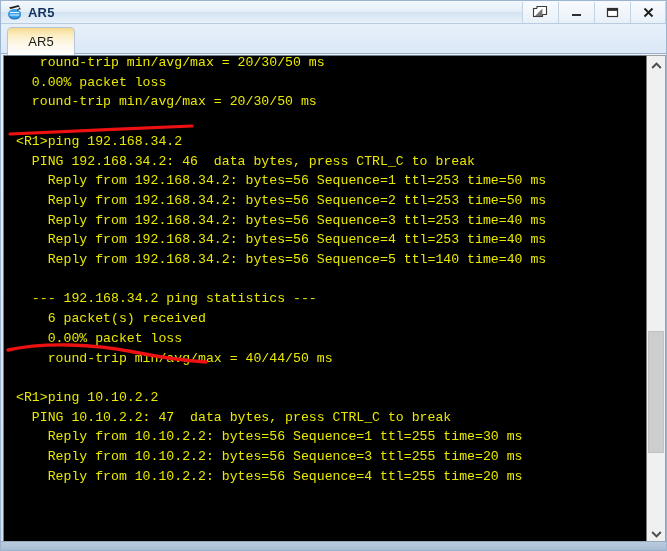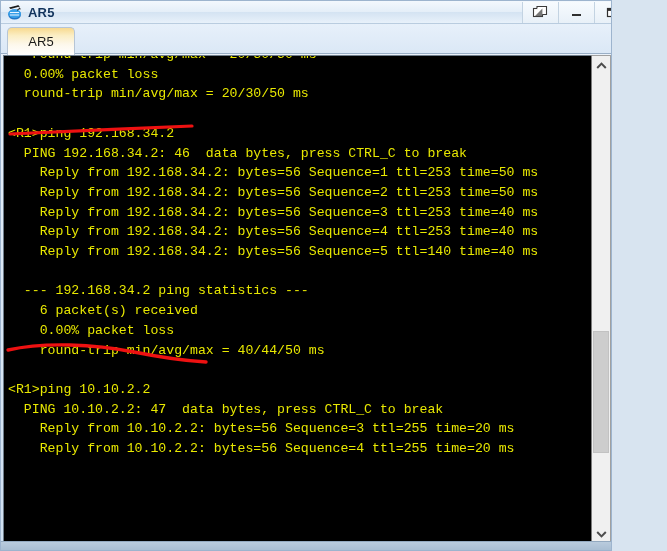--- a/index.html
+++ b/index.html
@@ -4,21 +4,21 @@
 <style>
   * { box-sizing: border-box; margin: 0; padding: 0; }
   html, body {
     width: 667px; height: 551px;
     overflow: hidden;
     font-family: "Liberation Sans", sans-serif;
     background: #d8e4f0;
   }
   .window {
     position: relative;
-    width: 612px; height: 551px;
+    width: 667px; height: 551px;
     background: linear-gradient(to bottom, #eef4fb 0%, #dce8f5 45%, #cfdff0 100%);
     border: 1px solid #9db4ce;
     overflow: hidden;
   }
 
   
   .titlebar {
     position: absolute; top: 0; left: 0;
     width: 667px; height: 23px;
     background: linear-gradient(to bottom, #f3f8fd 0%, #e4eef8 50%, #d4e3f2 51%, #e8f1fa 100%);
@@ -80,21 +80,21 @@
     border: 1px solid #6f7e8c;
     border-right: none;
     overflow: hidden;
   }
   .term {
     position: absolute;
     left: 0; top: 0;
     width: 643px; height: 485px;
     background: #000;
     overflow: hidden;
-    padding: 0;
+    padding: 8px;
   }
   .term-line {
     font-family: "Liberation Mono", "DejaVu Sans Mono", monospace;
     font-size: 13.2px;
     line-height: 19.7px;
     color: #e8e800;
     white-space: pre;
     padding-left: 4px;
     letter-spacing: 0px;
   }
@@ -203,20 +203,21 @@
         <div class="term-line">    Reply from 192.168.34.2: bytes=56 Sequence=4 ttl=253 time=40 ms</div>
         <div class="term-line">    Reply from 192.168.34.2: bytes=56 Sequence=5 ttl=140 time=40 ms</div>
         <div class="term-line blank"> </div>
         <div class="term-line">  --- 192.168.34.2 ping statistics ---</div>
         <div class="term-line">    6 packet(s) received</div>
         <div class="term-line">    0.00% packet loss</div>
         <div class="term-line">    round-trip min/avg/max = 40/44/50 ms</div>
         <div class="term-line blank"> </div>
         <div class="term-line">&lt;R1&gt;ping 10.10.2.2</div>
         <div class="term-line">  PING 10.10.2.2: 47  data bytes, press CTRL_C to break</div>
+        <div class="term-line">    Reply from 10.10.2.2: bytes=56 Sequence=1 ttl=255 time=30 ms</div>
         <div class="term-line">    Reply from 10.10.2.2: bytes=56 Sequence=3 ttl=255 time=20 ms</div>
         <div class="term-line">    Reply from 10.10.2.2: bytes=56 Sequence=4 ttl=255 time=20 ms</div>
         <div class="term-line blank"> </div>
       </div>
 
     <svg class="annot" viewBox="0 0 643 485">
       <path d="M6 78 C 60 76, 130 72, 188 70" stroke="#ee1111" stroke-width="3.2" fill="none" stroke-linecap="round"></path>
       <path d="M4 294 C 40 286, 90 288, 130 296 C 160 302, 185 305, 202 306" stroke="#ee1111" stroke-width="3.4" fill="none" stroke-linecap="round"></path>
     </svg>
   </div>

